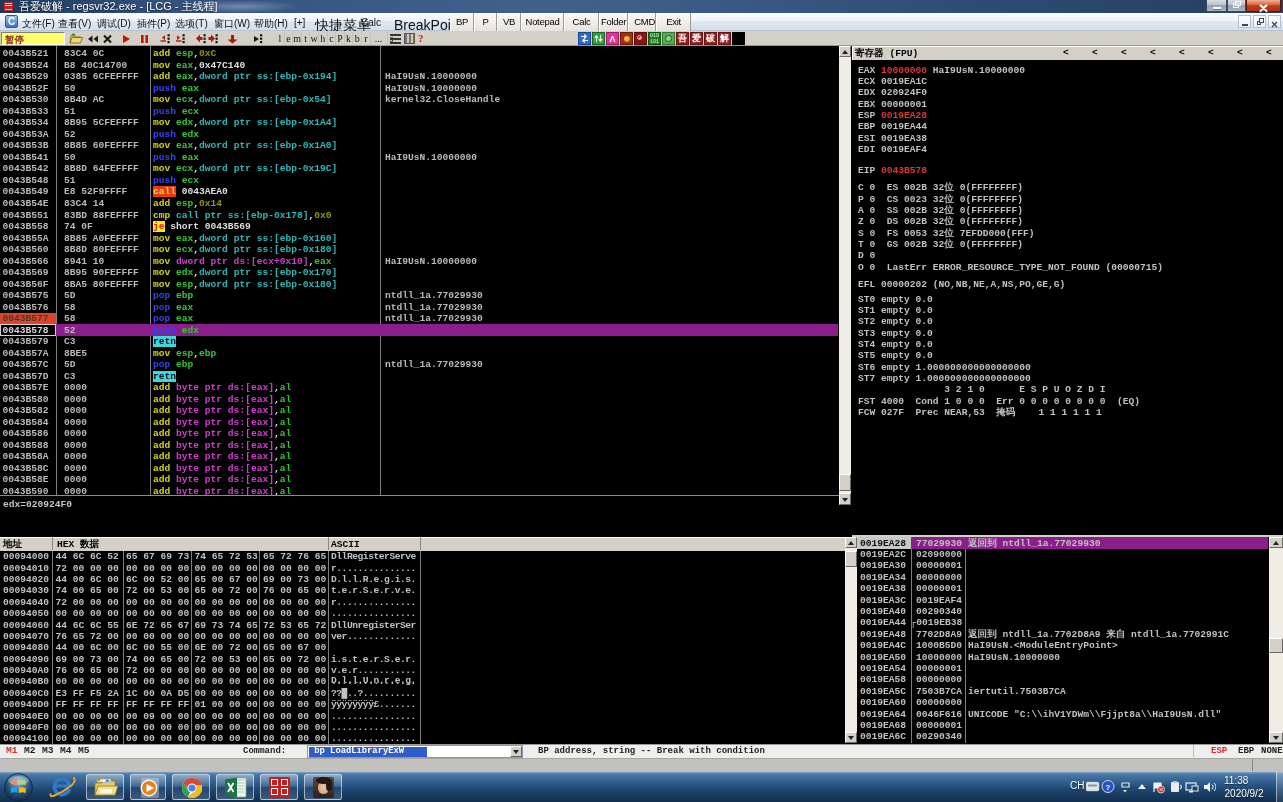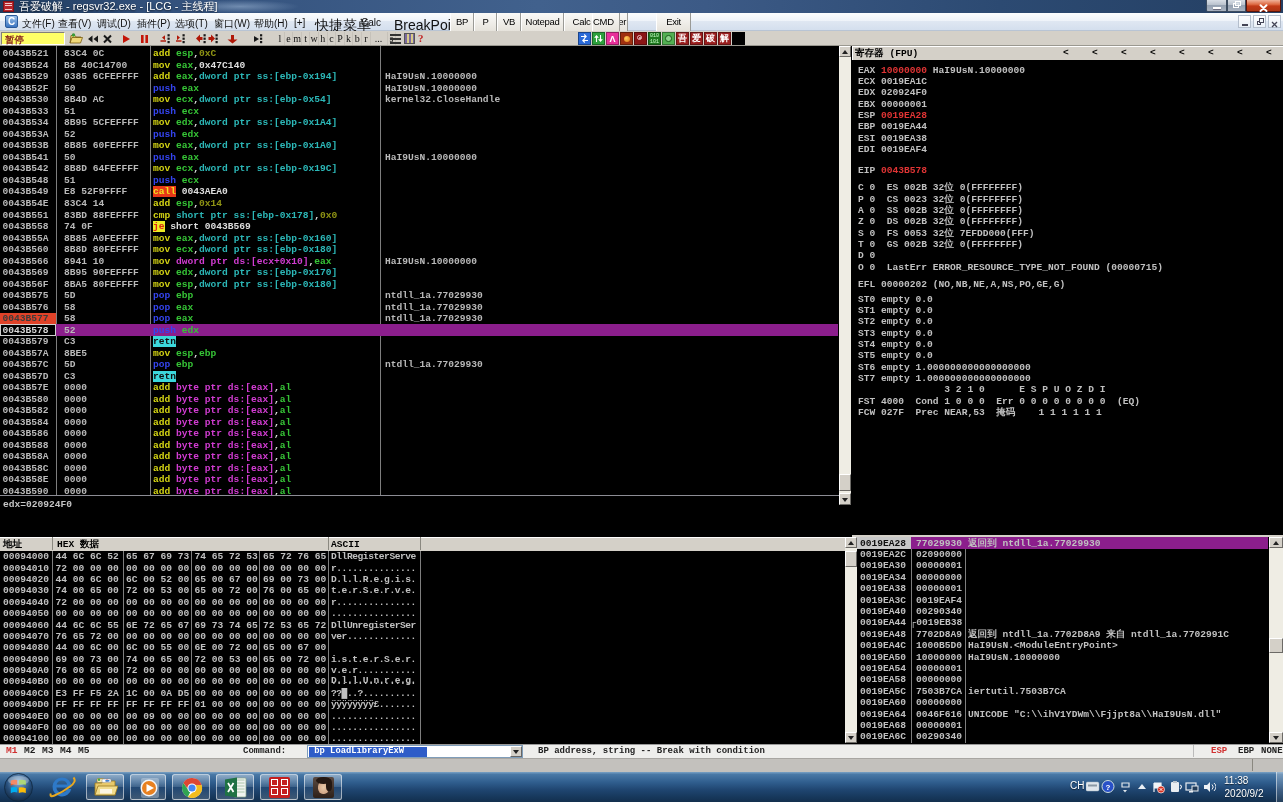--- a/index.html
+++ b/index.html
@@ -53,21 +53,21 @@
 <div class="abs" style="left:294px;top:3.5px;font-size:10px;color:#101010;white-space:pre">[+]</div>
 <div class="abs" style="left:315px;top:3.5px;font-size:14px;color:#101010;white-space:pre">快捷菜单</div>
 <div class="abs" style="left:361px;top:3.5px;font-size:10px;color:#101010;white-space:pre">Calc</div>
 <div class="abs" style="left:394px;top:3.5px;font-size:14px;color:#101010;white-space:pre">BreakPoint-&gt;</div>
 <div class="abs" style="left:450px;top:0px;width:24px;height:18px;background:linear-gradient(#fafaf8,#e6e3dc);border-left:1px solid #fff;border-right:1px solid #9a9a96;font-size:9.5px;letter-spacing:-.3px;color:#000;text-align:center;line-height:17px">BP</div>
 <div class="abs" style="left:474px;top:0px;width:23px;height:18px;background:linear-gradient(#fafaf8,#e6e3dc);border-left:1px solid #fff;border-right:1px solid #9a9a96;font-size:9.5px;letter-spacing:-.3px;color:#000;text-align:center;line-height:17px">P</div>
 <div class="abs" style="left:497px;top:0px;width:24px;height:18px;background:linear-gradient(#fafaf8,#e6e3dc);border-left:1px solid #fff;border-right:1px solid #9a9a96;font-size:9.5px;letter-spacing:-.3px;color:#000;text-align:center;line-height:17px">VB</div>
 <div class="abs" style="left:521px;top:0px;width:43px;height:18px;background:linear-gradient(#fafaf8,#e6e3dc);border-left:1px solid #fff;border-right:1px solid #9a9a96;font-size:9.5px;letter-spacing:-.3px;color:#000;text-align:center;line-height:17px">Notepad</div>
 <div class="abs" style="left:564px;top:0px;width:35px;height:18px;background:linear-gradient(#fafaf8,#e6e3dc);border-left:1px solid #fff;border-right:1px solid #9a9a96;font-size:9.5px;letter-spacing:-.3px;color:#000;text-align:center;line-height:17px">Calc</div>
 <div class="abs" style="left:599px;top:0px;width:29px;height:18px;background:linear-gradient(#fafaf8,#e6e3dc);border-left:1px solid #fff;border-right:1px solid #9a9a96;font-size:9.5px;letter-spacing:-.3px;color:#000;text-align:center;line-height:17px">Folder</div>
-<div class="abs" style="left:592px;top:0px;width:28px;height:18px;background:linear-gradient(#fafaf8,#e6e3dc);border-left:1px solid #fff;border-right:1px solid #9a9a96;font-size:9.5px;letter-spacing:-.3px;color:#000;text-align:left;line-height:17px">CMD</div>
+<div class="abs" style="left:628px;top:0px;width:28px;height:18px;background:linear-gradient(#fafaf8,#e6e3dc);border-left:1px solid #fff;border-right:1px solid #9a9a96;font-size:9.5px;letter-spacing:-.3px;color:#000;text-align:right;line-height:17px">CMD</div>
 <div class="abs" style="left:656px;top:0px;width:35px;height:18px;background:linear-gradient(#fafaf8,#e6e3dc);border-left:1px solid #fff;border-right:1px solid #9a9a96;font-size:9.5px;letter-spacing:-.3px;color:#000;text-align:center;line-height:17px">Exit</div>
 <div class="abs" style="left:1238px;top:2px;width:45px;height:14px">
 <div class="abs" style="left:0;top:0;width:13px;height:13px;border:1px solid #b4becc;background:linear-gradient(#fdfdfe,#eaf0f7)">
         <div class="abs" style="left:3px;top:8px;width:6px;height:2px;background:#445"></div>
       </div>
 <div class="abs" style="left:15px;top:0;width:13px;height:13px;border:1px solid #b4becc;background:linear-gradient(#fdfdfe,#eaf0f7)">
         <div class="abs" style="left:2.5px;top:4.5px;width:4.5px;height:4.5px;border:1px solid #445"></div>
         <div class="abs" style="left:5px;top:2px;width:4.5px;height:4.5px;border:1px solid #445;background:#f4f7fb"></div>
       </div>
 <div class="abs" style="left:30px;top:0;width:13px;height:13px;border:1px solid #b4becc;background:linear-gradient(#fdfdfe,#eaf0f7)"><svg width="11" height="11">
@@ -219,21 +219,21 @@
 <div class="row" style="left:64px;top:174.9px">51</div>
 <div class="row" style="left:153px;top:174.9px"><i class="b">push</i><i class="w"> </i><i class="g">ecx</i></div>
 <div class="row" style="left:2.5px;top:186.4px;color:#b9b9b9">0043B549</div>
 <div class="row" style="left:64px;top:186.4px">E8 52F9FFFF</div>
 <div class="row" style="left:153px;top:186.4px"><i class="call">call</i><i class="w"> 0043AEA0</i></div>
 <div class="row" style="left:2.5px;top:198.0px;color:#b9b9b9">0043B54E</div>
 <div class="row" style="left:64px;top:198.0px">83C4 14</div>
 <div class="row" style="left:153px;top:198.0px"><i class="y">add</i><i class="w"> </i><i class="g">esp</i><i class="w">,</i><i class="n">0x14</i></div>
 <div class="row" style="left:2.5px;top:209.5px;color:#b9b9b9">0043B551</div>
 <div class="row" style="left:64px;top:209.5px">83BD 88FEFFFF</div>
-<div class="row" style="left:153px;top:209.5px"><i class="y">cmp</i><i class="w"> </i><i class="c">short ptr ss:[ebp-0x178]</i><i class="w">,</i><i class="n">0x0</i></div>
+<div class="row" style="left:153px;top:209.5px"><i class="y">cmp</i><i class="w"> </i><i class="c">call ptr ss:[ebp-0x178]</i><i class="w">,</i><i class="n">0x0</i></div>
 <div class="row" style="left:2.5px;top:221.0px;color:#b9b9b9">0043B558</div>
 <div class="row" style="left:64px;top:221.0px">74 0F</div>
 <div class="row" style="left:153px;top:221.0px"><i class="je">je</i><i class="w"> short 0043B569</i></div>
 <div class="row" style="left:2.5px;top:232.5px;color:#b9b9b9">0043B55A</div>
 <div class="row" style="left:64px;top:232.5px">8B85 A0FEFFFF</div>
 <div class="row" style="left:153px;top:232.5px"><i class="y">mov</i><i class="w"> </i><i class="g">eax</i><i class="w">,</i><i class="c">dword ptr ss:[ebp-0x160]</i></div>
 <div class="row" style="left:2.5px;top:244.0px;color:#b9b9b9">0043B560</div>
 <div class="row" style="left:64px;top:244.0px">8B8D 80FEFFFF</div>
 <div class="row" style="left:153px;top:244.0px"><i class="y">mov</i><i class="w"> </i><i class="g">ecx</i><i class="w">,</i><i class="c">dword ptr ss:[ebp-0x180]</i></div>
 <div class="row" style="left:2.5px;top:255.6px;color:#b9b9b9">0043B566</div>

